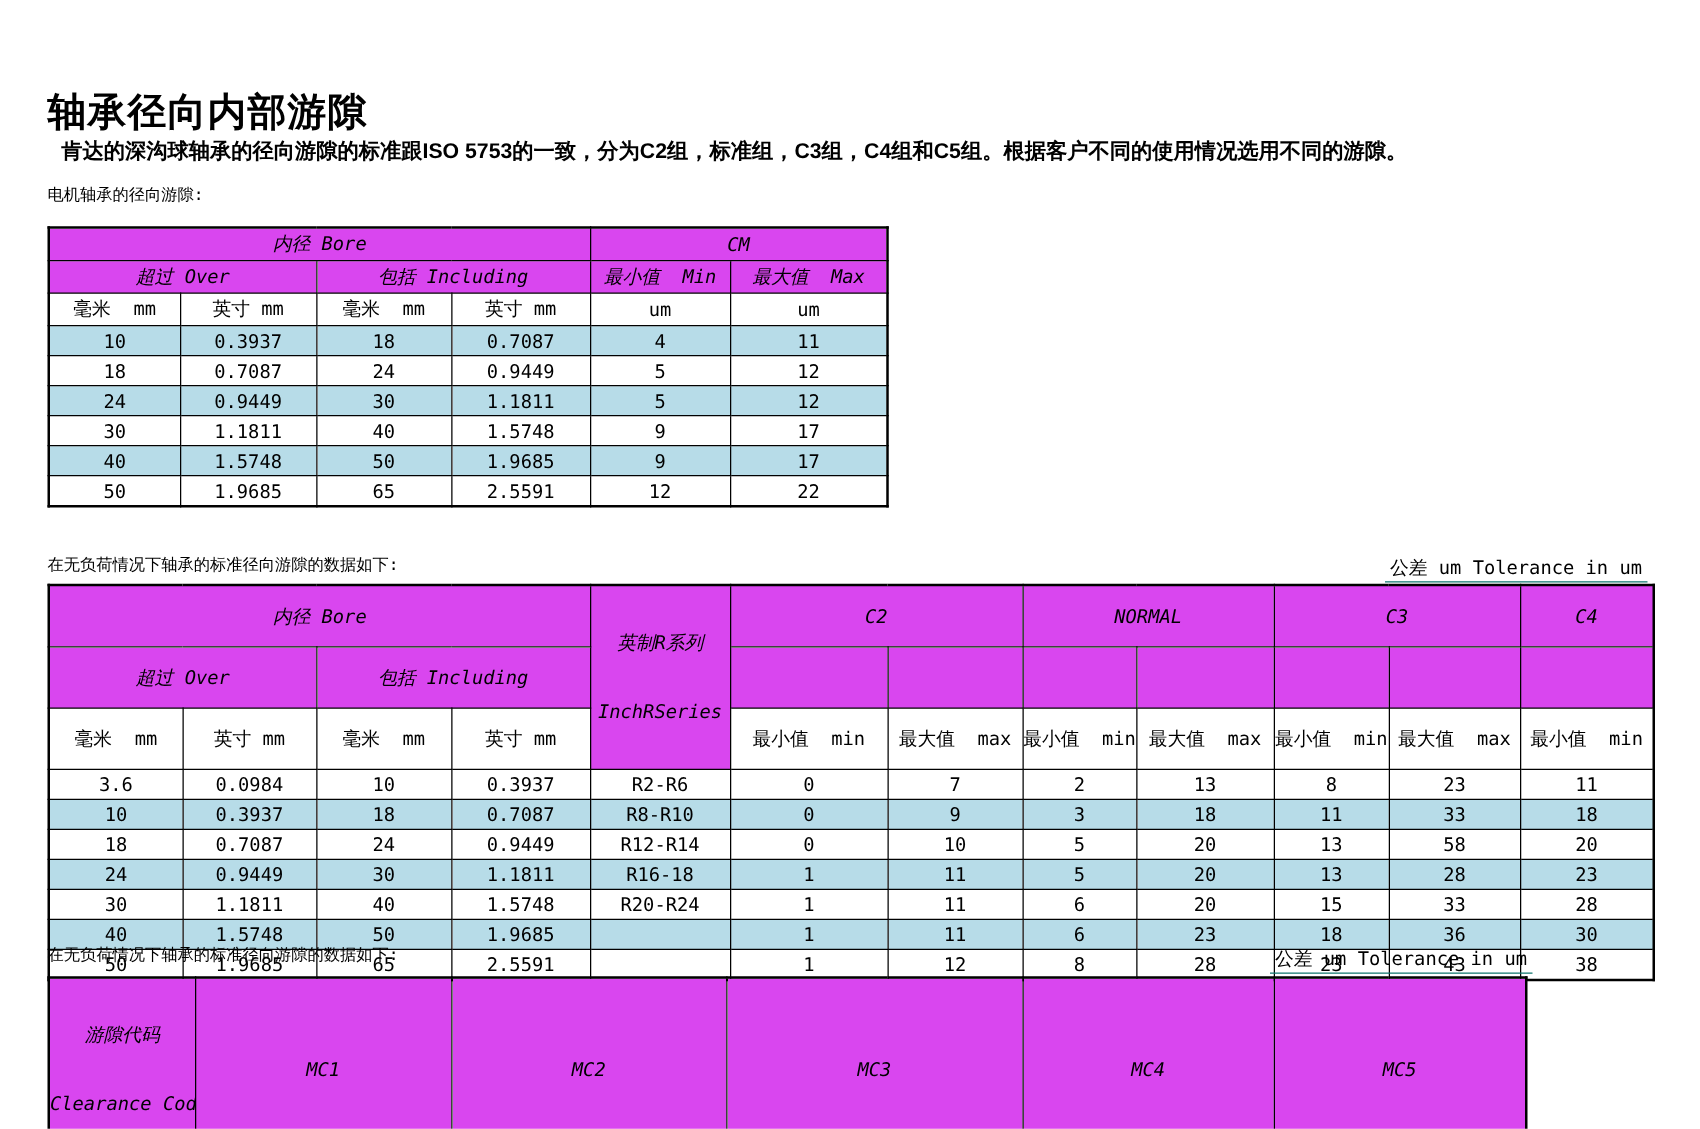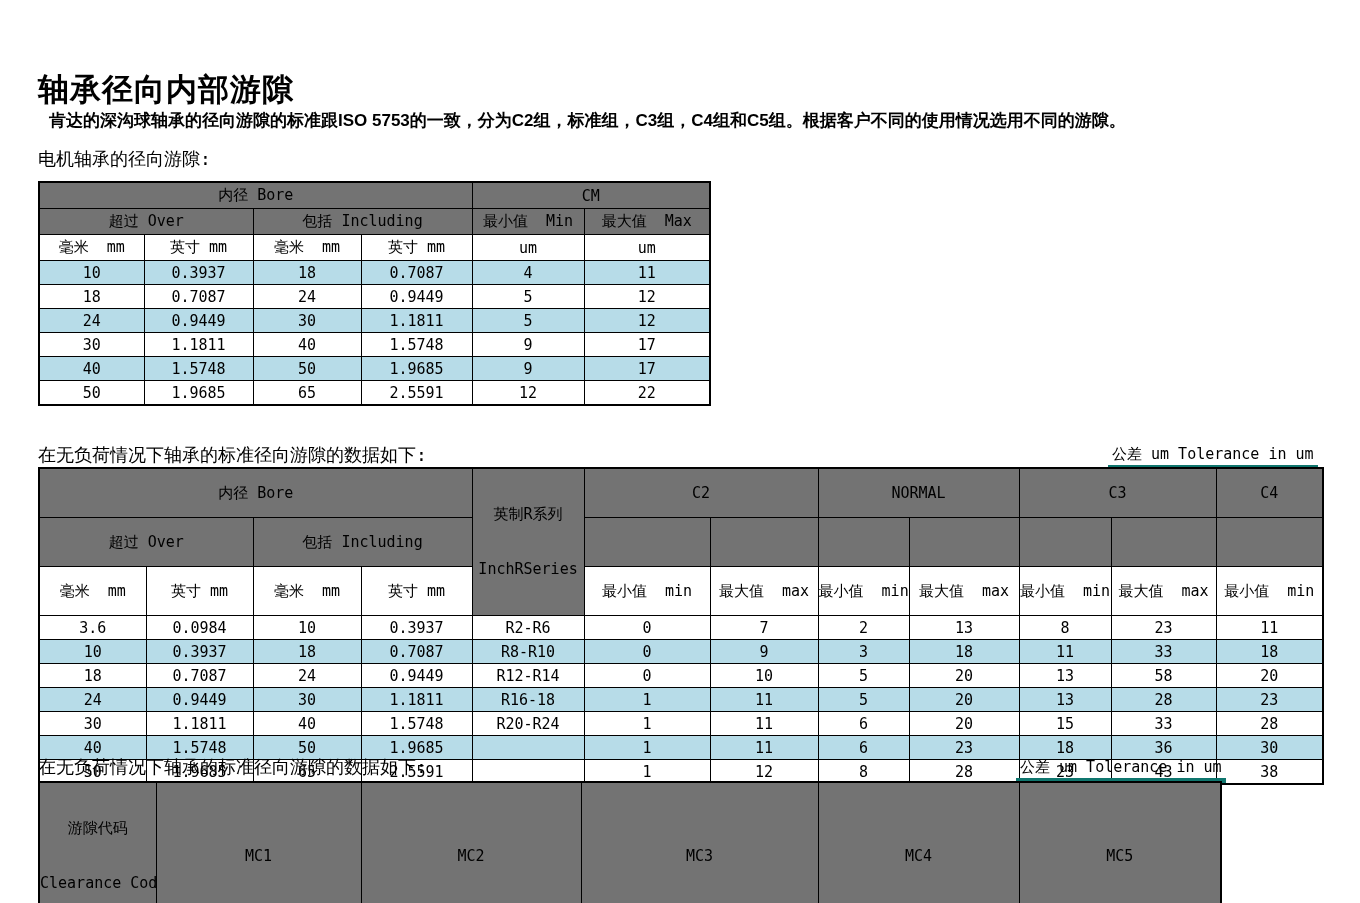--- a/index.html
+++ b/index.html
@@ -3,37 +3,37 @@
 <meta charset="utf-8">
 <style>
   html,body{margin:0;padding:0;}
   body{
     width:1360px;height:903px;position:relative;background:#ffffff;
     font-family:"Liberation Sans", sans-serif;color:#000;
   }
   .abs{position:absolute;}
   .page-title{left:38px;top:48px;font-size:31px;font-weight:bold;letter-spacing:1px;}
   .intro{left:49px;top:92px;font-size:17px;font-weight:bold;width:1290px;}
-  .sec-label{font-size:18px;font-family:"DejaVu Sans Mono","DejaVu Sans",sans-serif;}
+  .sec-label{font-size:13px;font-family:"DejaVu Sans Mono","DejaVu Sans",sans-serif;}
   .lbl1{left:38px;top:147px;}
   .lbl2{left:38px;top:443px;}
   .lbl3{left:38px;top:755px;}
   .tol-note{font-size:15px;font-family:"DejaVu Sans Mono","DejaVu Sans",sans-serif;
-    border-bottom:5px solid #0f766e;padding:0 4px 1px 4px;}
+    border-bottom:1px solid #0f766e;padding:0 4px 1px 4px;}
   .tol1{left:1108px;top:445px;}
   .tol2{left:1016px;top:758px;}
 
   table{
     border-collapse:collapse;table-layout:fixed;
     font-family:"DejaVu Sans Mono","DejaVu Sans",sans-serif;
     font-size:15px;text-align:center;
     border:2px solid #000;
   }
   th,td{border:1px solid #000;padding:0;font-weight:normal;vertical-align:middle;white-space:pre;overflow:hidden;}
-  .teal{background:#737373;}
+  .teal{background:#d946ef;font-style:italic;}
   .shade{background:#B7DCE8;}
   .t1{left:38px;top:181px;width:671px;}
   .t1 th{height:25px;}
   .t1 td{height:23px;}
   .t2{left:38px;top:467px;width:1284px;}
   .t2 th{height:24px;}
   .t2 td{height:23px;}
   .t2 .spacer{height:24px;}
   .t3{left:38px;top:781px;width:1182px;}
   .t3 .grp{height:42px;}

